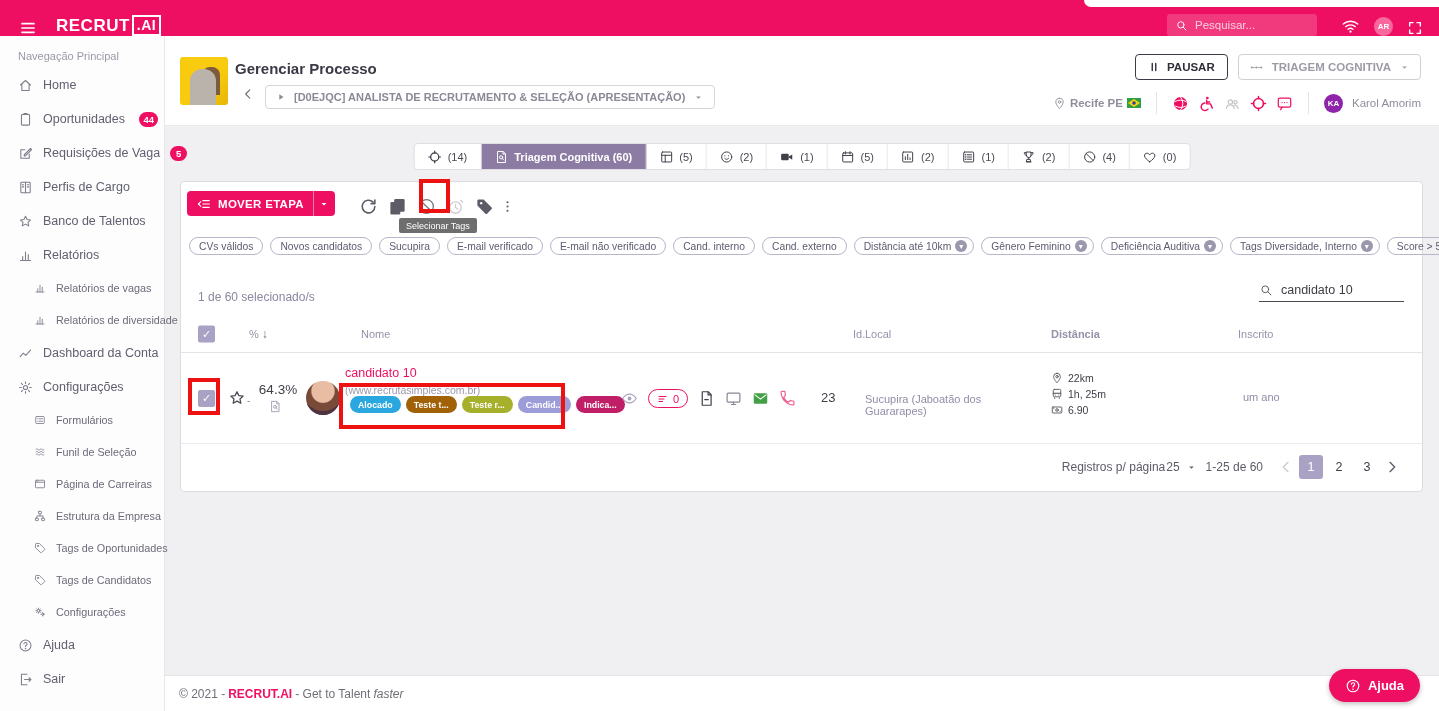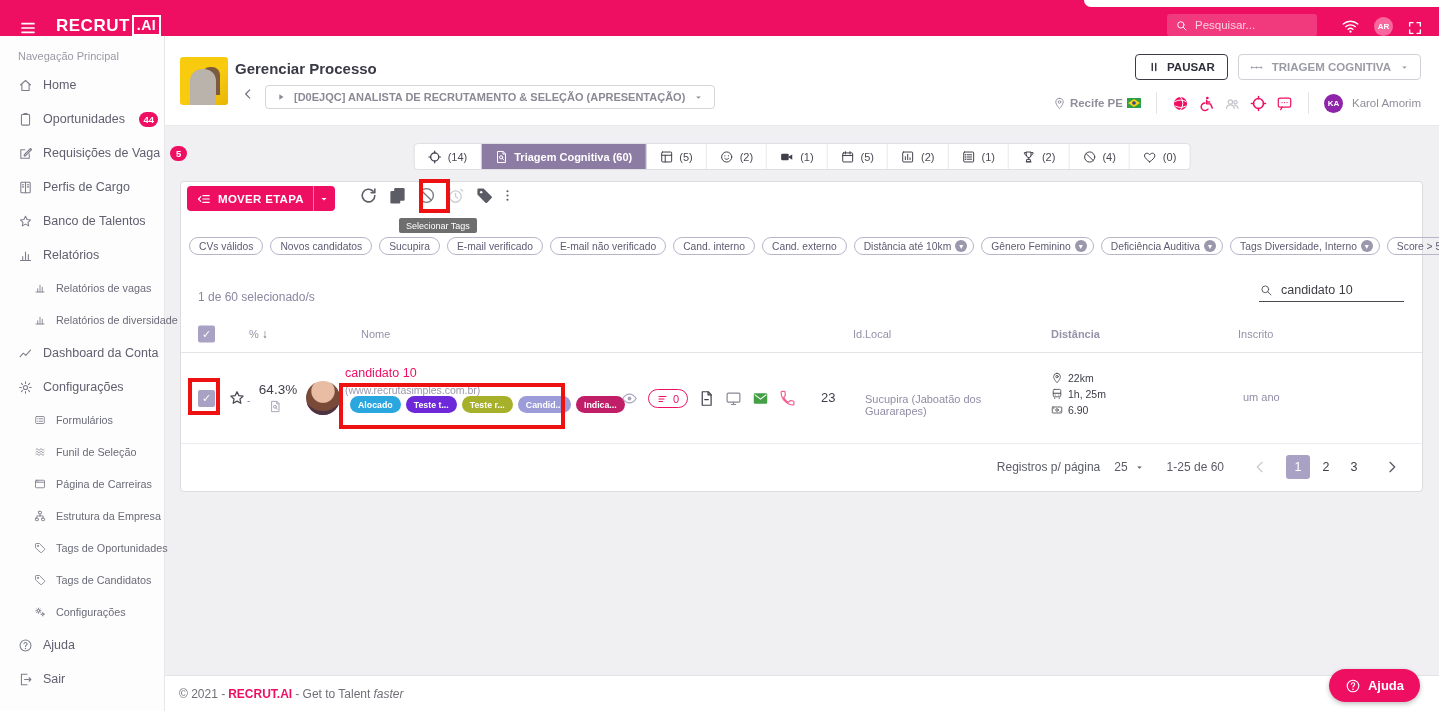--- a/index.html
+++ b/index.html
@@ -57,21 +57,21 @@
   
   .tabbar { position:absolute; top:107px; left:50%; transform:translateX(-50%); display:flex; background:#fff; border:1px solid #dfdfe3; border-radius:4px; overflow:hidden; height:27px; }
   .tab { display:flex; align-items:center; gap:6px; padding:0 13px; font-size:11px; color:#4a4a55; border-right:1px solid #e8e8ec; cursor:pointer; white-space:nowrap; }
   .tab:last-child { border-right:none; }
   .tab .ic { width:14px; height:14px; color:#3f3f4a; }
   .tab.active { background:var(--purple,#8c7ba3); color:#fff; font-weight:bold; }
   .tab.active .ic { color:#fff; }
 
   
   .card { position:absolute; left:15px; top:145px; width:1243px; height:311px; background:#fff; border:1px solid #dcdce0; border-radius:4px; }
-  .toolbar { position:absolute; left:6px; top:4px; height:30px; display:flex; align-items:flex-start; }
+  .toolbar { position:absolute; left:6px; top:4px; height:30px; display:flex; align-items:flex-end; }
   .btn-move { height:25px; background:var(--primary,#ee0f62); color:#fff; border:none; border-radius:4px; display:flex; align-items:center; font-size:11.5px; font-weight:bold; padding:0 0 0 10px; cursor:pointer; letter-spacing:.3px; }
   .btn-move .ic { width:14px; height:14px; margin-right:7px; }
   .btn-move .caret { width:22px; height:25px; border-left:1px solid rgba(255,255,255,.45); margin-left:9px; display:flex; align-items:center; justify-content:center; }
   .btn-move .caret .ic { width:12px; height:12px; margin:0; }
   .tool-ic { width:19px; height:19px; color:#5c5c66; margin-left:10px; cursor:pointer; }
   .tool-ic.first { margin-left:24px; }
   .tool-ic.dis { color:#cecdd4; }
   .tool-ic.kebab { width:15px; margin-left:6px; }
   .chips { position:absolute; left:8px; top:55px; right:8px; display:flex; gap:7px; }
   .chip { height:18px; border:1px solid #b8b5c9; border-radius:10px; display:flex; align-items:center; gap:4px; padding:0 9px; font-size:10.3px; color:#5e5a72; white-space:nowrap; cursor:pointer; }
@@ -107,21 +107,21 @@
   .pill0 .ic { width:12px; height:12px; }
   .pill0 b { font-size:11px; font-weight:normal; }
   .a-doc { color:#3f3f4a; } .a-mon { color:#8a8796; } .a-env { color:#43a047; } .a-pho { color:#f06292; }
   .c-id { left:640px; top:37px; font-size:13px; color:#3f3f4a; }
   .c-local { left:684px; top:40px; font-size:11px; color:#928da6; width:180px; }
   .c-dist { left:870px; top:17px; font-size:10.5px; color:#3d3d49; }
   .dist-line { display:flex; align-items:center; gap:5px; height:16px; }
   .dist-line .ic { width:12px; height:12px; color:#4a4a55; }
   .c-insc { left:1062px; top:38px; font-size:11px; color:#928da6; }
 
-  .pager { position:absolute; left:0; right:0; bottom:0; height:48px; display:flex; align-items:center; justify-content:flex-end; padding-right:22px; gap:14px; font-size:12px; color:#5c5c68; }
+  .pager { position:absolute; left:0; right:0; bottom:0; height:48px; display:flex; align-items:center; justify-content:flex-end; padding-right:22px; gap:1px; font-size:12px; color:#5c5c68; }
   .perpage { display:flex; align-items:center; gap:6px; cursor:pointer; }
   .perpage .ic { width:11px; height:11px; color:#5c5c68; }
   .range { margin:0 14px 0 8px; }
   .pchev { width:16px; height:16px; cursor:pointer; color:#5c5c68; }
   .pchev.dis { color:#cbcbd2; }
   .pages { display:flex; align-items:center; gap:4px; margin:0 4px; }
   .pg { min-width:24px; height:24px; border-radius:3px; display:flex; align-items:center; justify-content:center; font-size:12.5px; cursor:pointer; color:#3c3c46; }
   .pg.active { background:var(--check,#a9a2c4); color:#fff; }
 
   .footer { position:absolute; left:0; right:0; bottom:0; height:36px; background:#fff; border-top:1px solid #e4e4e8; display:flex; align-items:center; padding-left:14px; font-size:12px; color:#6f6f78; z-index:1; }
@@ -699,21 +699,21 @@
             <path d="M14.2 2.8V7h4.2"></path>
             <circle cx="11" cy="12.5" r="2.7"></circle>
             <path d="M13.1 14.6l2.6 2.6"></path>
           </svg>
         </span>
       <span class="c-avatar"></span>
       <span class="c-name">candidato 10</span>
       <span class="c-url">(www.recrutasimples.com.br)</span>
       <span class="c-tags" id="row-tags">
           <span class="tagpill" style="background: rgb(42, 167, 223);">Alocado</span>
-          <span class="tagpill" style="background: #6d28d9;">Teste t...</span>
+          <span class="tagpill" style="background: #a16207;">Teste t...</span>
           <span class="tagpill" style="background: rgb(166, 176, 42);">Teste r...</span>
           <span class="tagpill" style="background: rgb(156, 156, 216);">Candid...</span>
           <span class="tagpill" style="background: rgb(192, 31, 104);">Indica...</span>
         </span>
       <span class="c-actions">
         <span class="ic act a-eye">
             <svg viewBox="0 0 24 24" fill="none" stroke="currentColor" stroke-width="1.7" stroke-linecap="round" stroke-linejoin="round">
               <path d="M2.5 12S6.5 5.8 12 5.8 21.5 12 21.5 12 17.5 18.2 12 18.2 2.5 12 2.5 12z"></path>
               <circle cx="12" cy="12" r="2.7" fill="currentColor" stroke="none"></circle>
             </svg>

